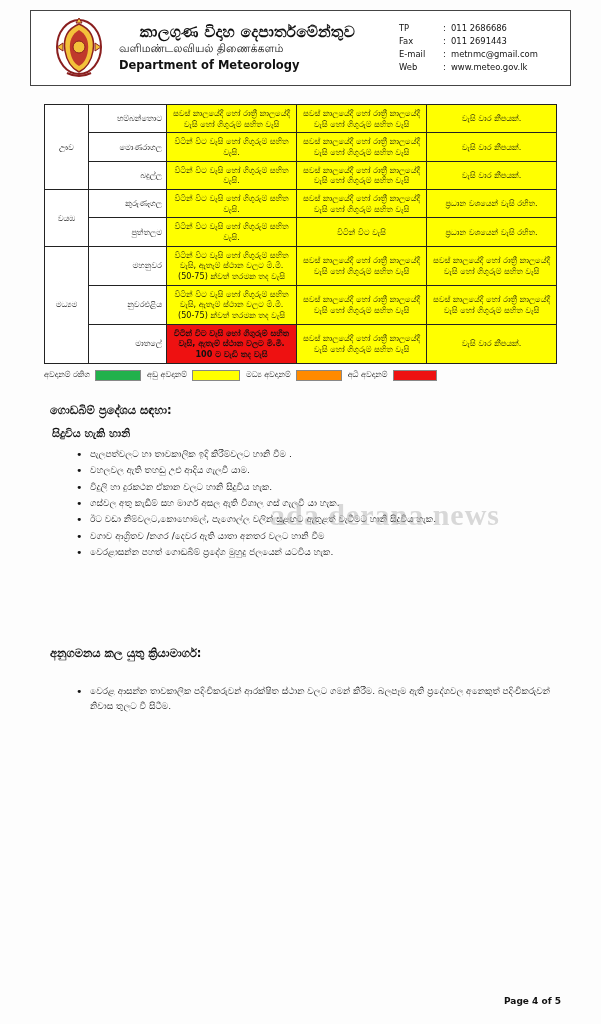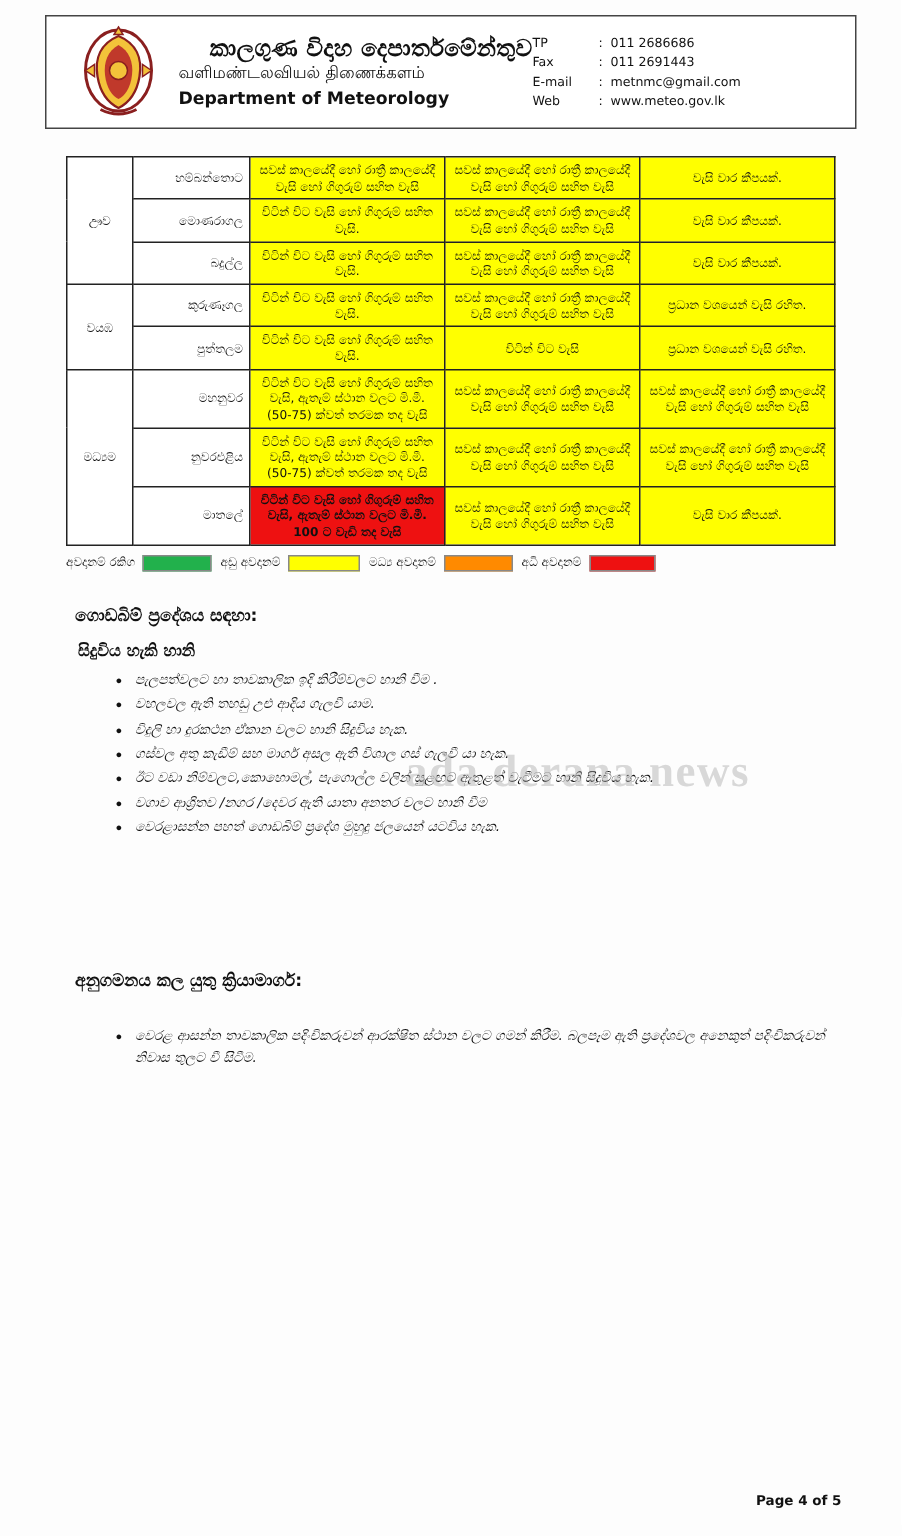--- a/index.html
+++ b/index.html
@@ -59,21 +59,21 @@
   }
   .contact {
     flex: none;
     width: 215px;
     font-size: 8.4px;
     color: #111;
     line-height: 1.55;
     padding-right: 8px;
   }
   .contact .row { display: flex; }
-  .contact .k { width: 44px; flex: none; }
+  .contact .k { width: 44px; flex: none; margin-left: 44px; }
   .contact .c { width: 8px; flex: none; }
   .contact .v { flex: 1 1 auto; }
 
   
   .tbl-wrap { margin: 18px 44px 0 44px; }
   table.matrix {
     width: 100%;
     border-collapse: collapse;
     table-layout: fixed;
   }
@@ -140,21 +140,20 @@
     margin: 0 0 0 26px;
     padding: 0;
     list-style: none;
   }
   ul.bullets li {
     position: relative;
     font-size: 9px;
     line-height: 1.82;
     padding-left: 14px;
     color: #111;
-    font-style: italic;
   }
   ul.bullets li::before {
     content: "\2022";
     position: absolute;
     left: 0;
     top: -1px;
     font-size: 11px;
   }
   .section2 { margin-top: 86px; }
   .h-si3 {

